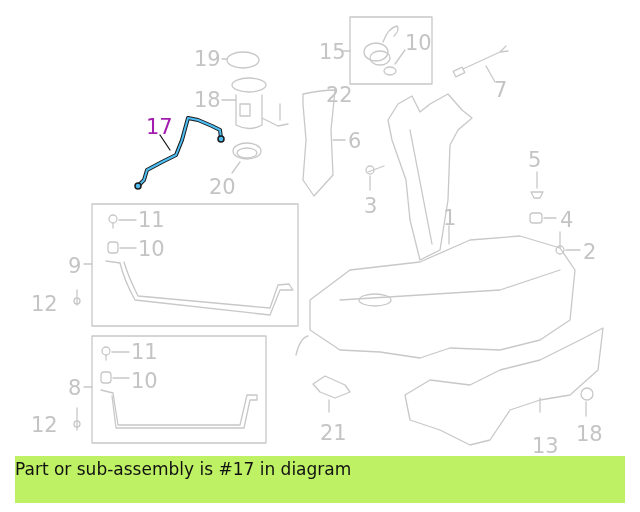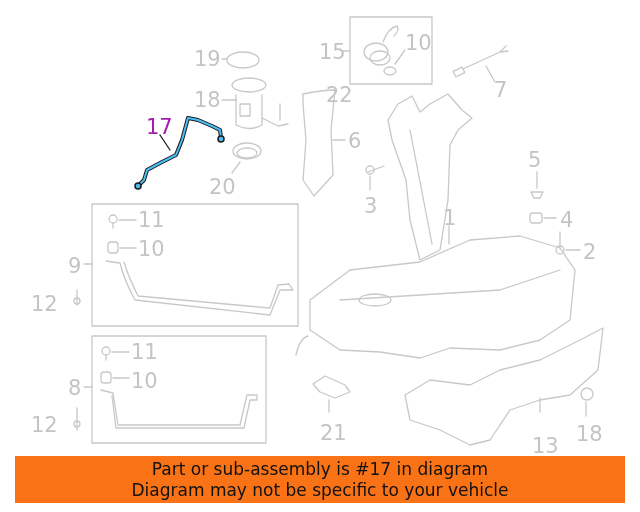--- a/index.html
+++ b/index.html
@@ -1,20 +1,20 @@
 <!DOCTYPE html>
 <html><head>
 <meta charset="utf-8">
 <style>
   html,body{margin:0;padding:0;background:#ffffff;}
   body{width:640px;height:512px;position:relative;overflow:hidden;font-family:"DejaVu Sans",sans-serif;}
   #diagram{position:absolute;left:0;top:0;width:640px;height:512px;}
   .callout{position:absolute;font-size:21px;color:#c4c4c4;line-height:1;font-family:"DejaVu Sans",sans-serif;}
   .callout.active{color:#a21caf;}
-  .banner{position:absolute;left:15px;top:456px;width:610px;height:47px;background:#f97316;color:#111;text-align:center;font-size:17px;line-height:21px;padding-top:3px;box-sizing:border-box;}
+  .banner{position:absolute;left:15px;top:456px;width:610px;height:47px;background:#bef264;color:#111;text-align:left;font-size:17px;line-height:21px;padding-top:3px;box-sizing:border-box;}
   .banner div{white-space:nowrap;}
 </style>
 </head>
 <body>
 
 <div id="diagram">
   <svg width="640" height="512" viewBox="0 0 640 512" fill="none" stroke="#c8c8c8" stroke-width="1.3" stroke-linejoin="round" stroke-linecap="round">
 
     <rect x="350" y="17" width="82" height="67"></rect>
     <line x1="342" y1="51" x2="350" y2="51"></line>
@@ -141,14 +141,13 @@
   <span class="callout active" style="left:146px;top:117px;">17</span>
   <span class="callout" style="left:194px;top:90px;">18</span>
   <span class="callout" style="left:194px;top:49px;">19</span>
   <span class="callout" style="left:209px;top:177px;text-align:right;">20</span>
   <span class="callout" style="left:320px;top:423px;">21</span>
   <span class="callout" style="left:286px;top:85px;margin-left:40px;">22</span>
 </div>
 
 <div class="banner">
   <div>Part or sub-assembly is #17 in diagram</div>
-  <div>Diagram may not be specific to your vehicle</div>
 </div>
 
 </body></html>

